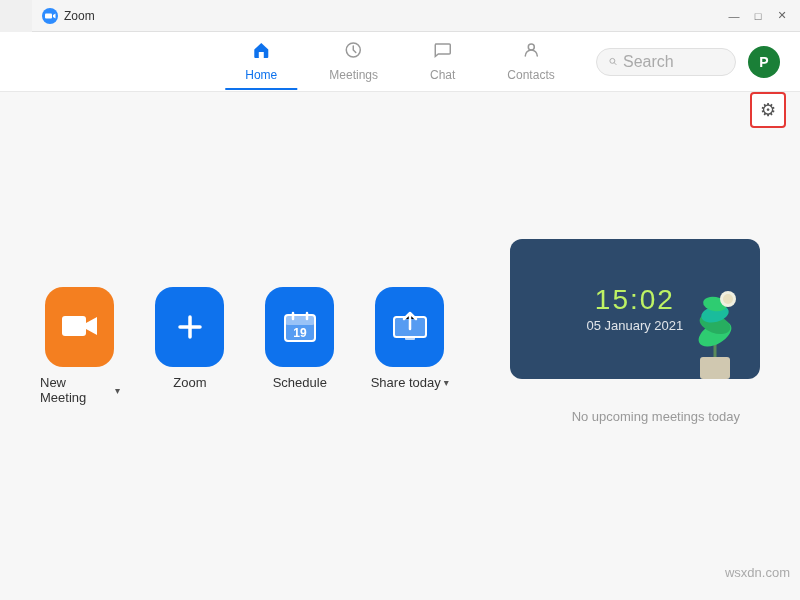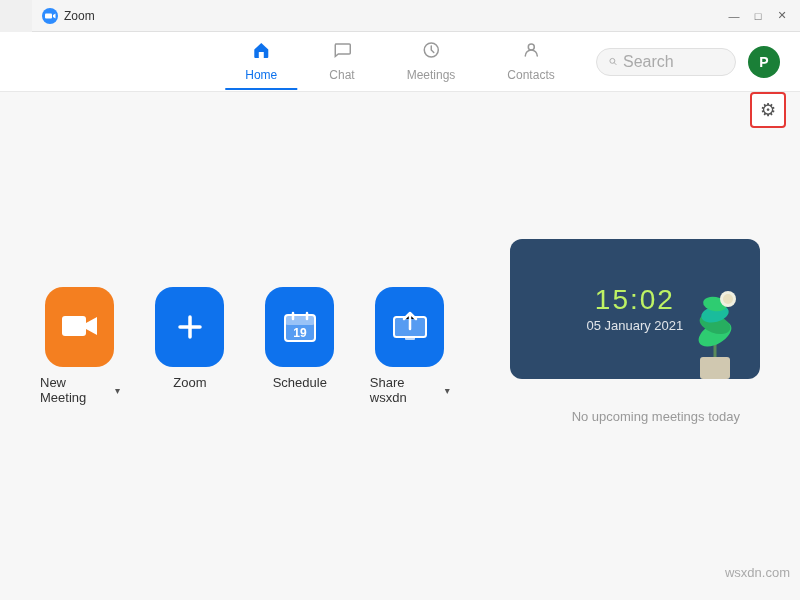--- a/index.html
+++ b/index.html
@@ -272,34 +272,34 @@
           <path d="M3 9.5L10 3l7 6.5V17a1 1 0 01-1 1H4a1 1 0 01-1-1V9.5z" fill="#0e72ed"></path>
           <rect x="7.5" y="12" width="5" height="6" rx="0.5" fill="white"></rect>
         </svg>
       </span>
       <span>Home</span>
     </div>
 
     <div class="nav-tab">
       <span class="nav-tab-icon">
         <svg width="20" height="20" viewBox="0 0 20 20" fill="none">
-          <path d="M3 4h14a1 1 0 011 1v8a1 1 0 01-1 1H6l-3 2.5V5a1 1 0 011-1z" stroke="#999" stroke-width="1.5" fill="none"></path>
-        </svg>
-      </span>
-      <span>Chat</span>
+          <circle cx="10" cy="10" r="7" stroke="#999" stroke-width="1.5"></circle>
+          <path d="M10 6v4l2.5 2.5" stroke="#999" stroke-width="1.5" stroke-linecap="round"></path>
+        </svg>
+      </span>
+      <span>Meetings</span>
     </div>
 
     <div class="nav-tab">
       <span class="nav-tab-icon">
         <svg width="20" height="20" viewBox="0 0 20 20" fill="none">
-          <circle cx="10" cy="10" r="7" stroke="#999" stroke-width="1.5"></circle>
-          <path d="M10 6v4l2.5 2.5" stroke="#999" stroke-width="1.5" stroke-linecap="round"></path>
-        </svg>
-      </span>
-      <span>Meetings</span>
+          <path d="M3 4h14a1 1 0 011 1v8a1 1 0 01-1 1H6l-3 2.5V5a1 1 0 011-1z" stroke="#999" stroke-width="1.5" fill="none"></path>
+        </svg>
+      </span>
+      <span>Chat</span>
     </div>
 
     <div class="nav-tab">
       <span class="nav-tab-icon">
         <svg width="20" height="20" viewBox="0 0 20 20" fill="none">
           <circle cx="10" cy="7" r="3" stroke="#999" stroke-width="1.5"></circle>
           <path d="M4 16c0-3.3 2.7-6 6-6s6 2.7 6 6" stroke="#999" stroke-width="1.5" stroke-linecap="round"></path>
         </svg>
       </span>
       <span>Contacts</span>
@@ -366,21 +366,21 @@
 
     <div class="action-item">
       <div class="action-btn blue">
         <svg width="38" height="36" viewBox="0 0 38 36">
           <rect x="3" y="8" width="32" height="20" rx="2.5" fill="white" fill-opacity="0.3" stroke="white" stroke-width="2"></rect>
           <path d="M19 6v14M13 10l6-6 6 6" stroke="white" stroke-width="2.5" stroke-linecap="round" stroke-linejoin="round"></path>
           <rect x="14" y="28" width="10" height="3" rx="1" fill="white" fill-opacity="0.7"></rect>
         </svg>
       </div>
       <span class="action-label">
-        <span>Share wsxdn</span>
+        <span>Share today</span>
         <span class="dropdown-arrow">▾</span>
       </span>
     </div>
 
   </div>
 
   <div class="right-panel">
 
     <div class="clock-card">
 

